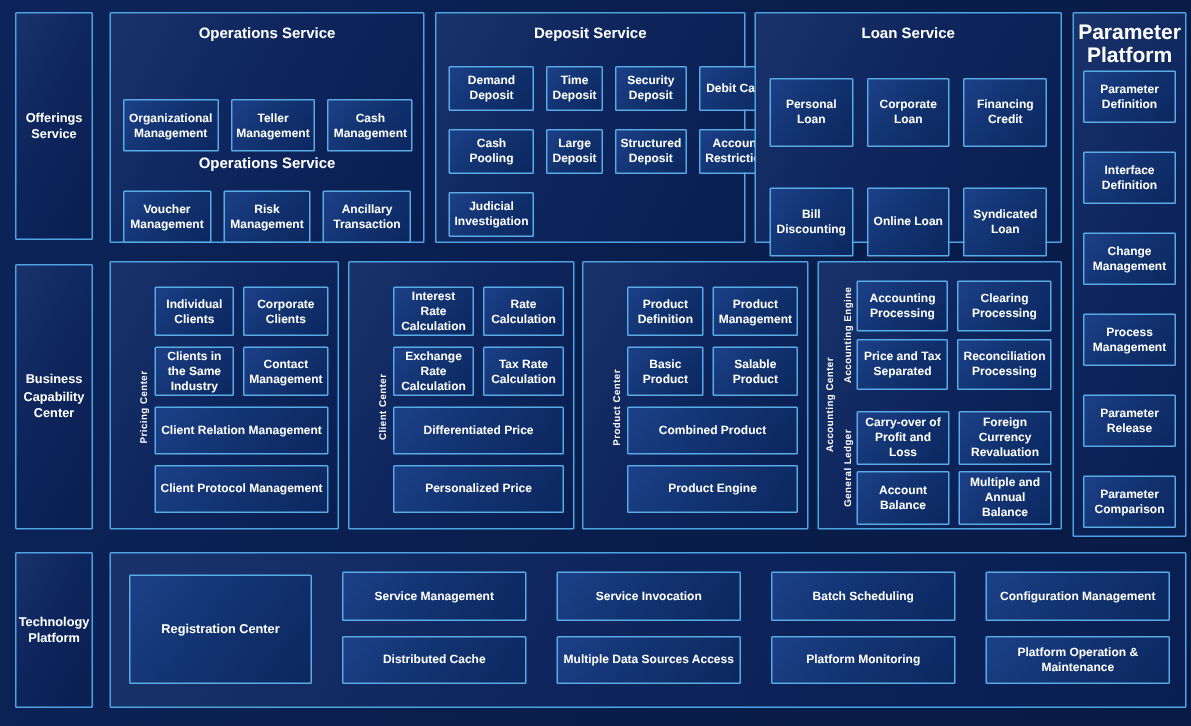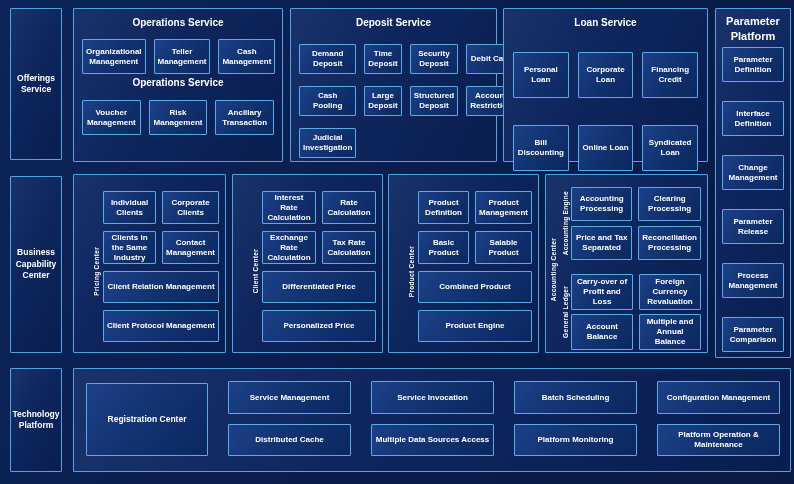--- a/index.html
+++ b/index.html
@@ -37,33 +37,33 @@
   #panel-pricing    { left: 73px;  top: 174px; width: 153px; height: 179px; }
   #panel-client     { left: 232px; top: 174px; width: 151px; height: 179px; }
   #panel-product    { left: 388px; top: 174px; width: 151px; height: 179px; }
   #panel-accounting { left: 545px; top: 174px; width: 163px; height: 179px; }
   
   #panel-technology { left: 73px; top: 368px; width: 718px; height: 104px; }
 
   #panel-operations .panel-title { margin-top: 9px; }
   #panel-operations .grid3 { display: grid; grid-template-columns: repeat(3,1fr); gap: 8px; padding: 0 8px; }
   #panel-operations .grid3 .box { height: 35px; }
-  #panel-operations .grid-a { margin-top: 11px; }
+  #panel-operations .grid-a { margin-top: 38px; }
   #panel-operations .mid-title { margin-top: 4px; }
   #panel-operations .grid-b { margin-top: 12px; }
 
   #panel-deposit .panel-title { margin-top: 9px; }
   #panel-deposit .grid3x3 { display: grid; grid-template-columns: repeat(4,1fr); gap: 12px 8px; padding: 0 8px; margin-top: 16px; }
   #panel-deposit .box { height: 30px; }
 
   #panel-loan .panel-title { margin-top: 9px; }
   #panel-loan .grid { display: grid; grid-template-columns: repeat(3,1fr); gap: 27px 9px; padding: 0 9px; margin-top: 24px; }
   #panel-loan .box { height: 46px; }
 
-  #panel-parameter .pt  { margin-top: 7px; text-align: center; font-weight: 700; font-size: 11px; line-height: 10px; }
+  #panel-parameter .pt  { margin-top: 7px; text-align: center; font-weight: 700; font-size: 14px; line-height: 10px; }
   #panel-parameter .pt2 { margin-top: 5px; }
   #panel-parameter .stack { display: flex; flex-direction: column; gap: 19px; padding: 0 6px; margin-top: 6px; }
   #panel-parameter .box { height: 35px; }
 
   .center-inner { display: flex; height: 100%; padding: 16px 6px 0 16px; }
   .vcell { width: 13px; flex: none; display: flex; align-items: center; justify-content: center; }
   .vtext { writing-mode: vertical-rl; transform: rotate(180deg); font-weight: 700;
            font-size: 6.5px; letter-spacing: 0.3px; white-space: nowrap; }
   .center-col { flex: 1; min-width: 0; display: flex; flex-direction: column; gap: 7px; }
   .grid2 { display: grid; grid-template-columns: 1fr 1fr; gap: 7px 6px; }
@@ -138,22 +138,22 @@
     </div>
   </div>
 
   <div class="panel" id="panel-parameter">
     <div class="pt">Parameter</div>
     <div class="pt pt2">Platform</div>
     <div class="stack">
       <div class="box">Parameter Definition</div>
       <div class="box">Interface Definition</div>
       <div class="box">Change Management</div>
+      <div class="box">Process Management</div>
       <div class="box">Parameter Release</div>
-      <div class="box">Process Management</div>
       <div class="box">Parameter Comparison</div>
     </div>
   </div>
 
   <div class="panel" id="panel-pricing">
     <div class="center-inner">
       <div class="vcell">
           <span class="vtext">Pricing Center</span>
         </div>
       <div class="center-col">

